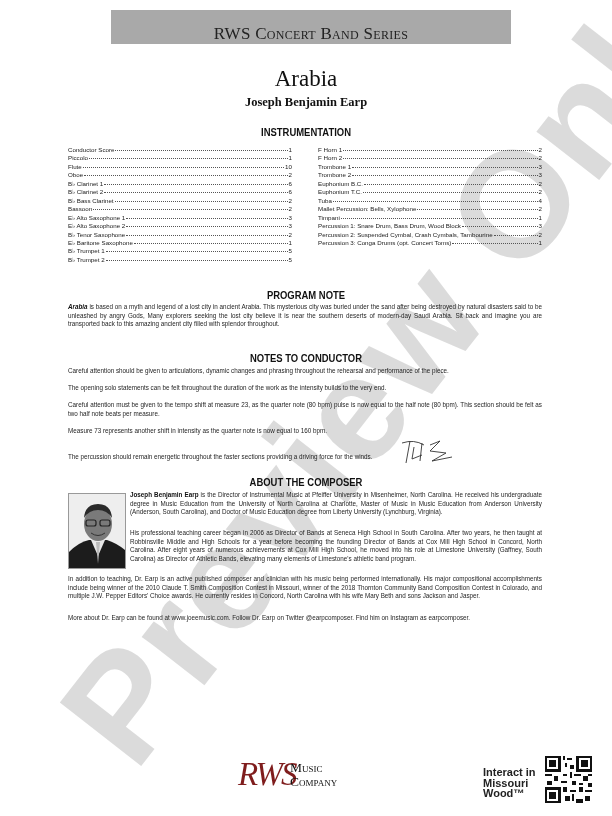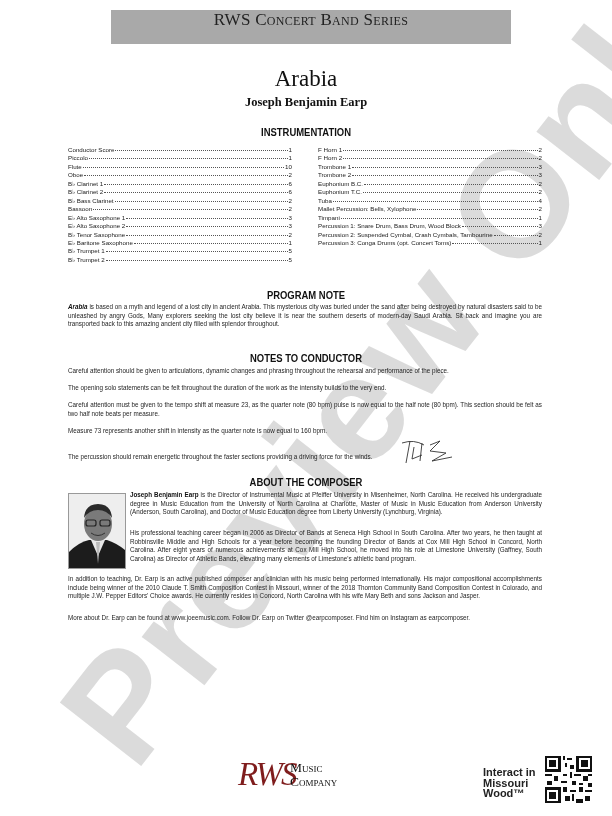--- a/index.html
+++ b/index.html
@@ -1,21 +1,21 @@
 <!DOCTYPE html>
 <html><head>
 <meta charset="utf-8">
 <style>
   * { box-sizing: border-box; margin: 0; padding: 0; }
   html, body { width: 612px; height: 816px; background: #ffffff; overflow: hidden; }
   body { position: relative; font-family: "Liberation Sans", sans-serif; color: #1a1a1a; }
 
   .series-banner {
     position: absolute; left: 111px; top: 10px; width: 400px; height: 34px;
-    background: #a9a9a9; display: flex; align-items: flex-start; justify-content: center;
+    background: #a9a9a9; display: flex; align-items: flex-end; justify-content: center;
   }
   .series-banner span {
     font-family: "Liberation Serif", serif; font-size: 17px; color: #222;
     font-variant: small-caps; letter-spacing: 0.3px;
   }
   .title {
     position: absolute; left: 0; top: 66px; width: 612px; text-align: center;
     font-family: "Liberation Serif", serif; font-size: 23px; color: #111;
   }
   .composer {

